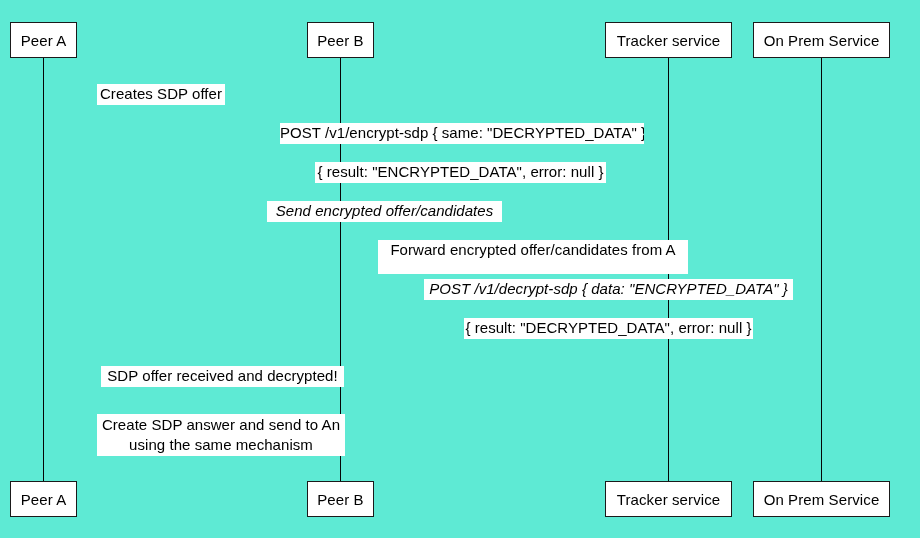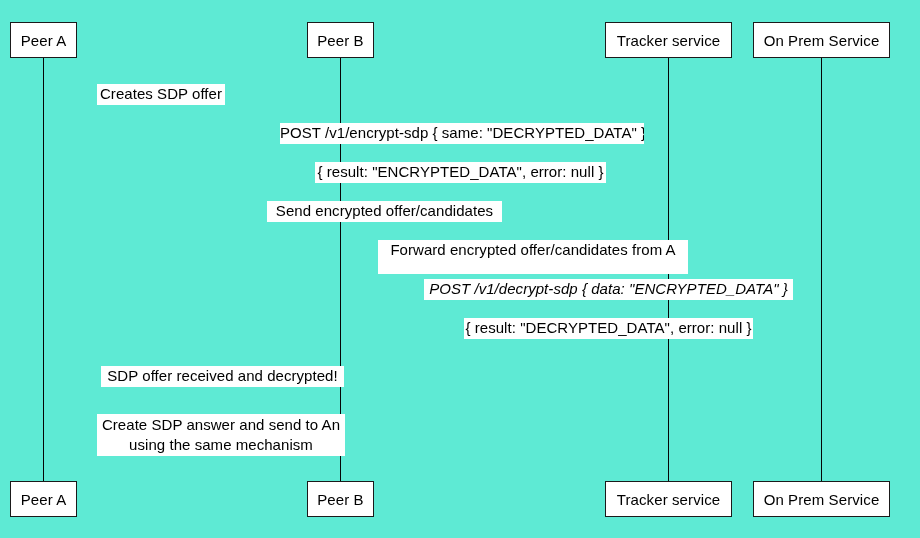--- a/index.html
+++ b/index.html
@@ -83,21 +83,21 @@
   <div class="participant" style="left:753px; top:22px; width:137px; height:36px;">
     <span>On Prem Service</span>
   </div>
 
   <div class="msg" style="left:68px; top:84px; width:128px; height:21px;">Creates SDP offer</div>
 
   <div class="msg" style="left:251px; top:123px; width:364px; height:21px;">POST /v1/encrypt-sdp { same: "DECRYPTED_DATA" }</div>
 
   <div class="msg" style="left:286px; top:162px; width:291px; height:21px;">{ result: "ENCRYPTED_DATA", error: null }</div>
 
-  <div class="msg" style="left:238px; top:201px; width:235px; height:21px;">Send encrypted offer/candidates</div>
+  <div class="msg" style="left:238px; top:201px; width:235px; height:21px;font-style:italic;">Send encrypted offer/candidates</div>
 
   <div class="msg" style="left:349px; top:240px; width:310px; height:34px;">Forward encrypted offer/candidates from A</div>
 
   <div class="msg" style="left:395px; top:279px; width:369px; height:21px;font-style:italic;">POST /v1/decrypt-sdp { data: "ENCRYPTED_DATA" }</div>
 
   <div class="msg" style="left:435px; top:318px; width:289px; height:21px;">{ result: "DECRYPTED_DATA", error: null }</div>
 
   <div class="msg two-line" style="left:68px; top:414px; width:248px; height:42px;">
     <div>Create SDP answer and send to An</div>
     <div>using the same mechanism</div>

